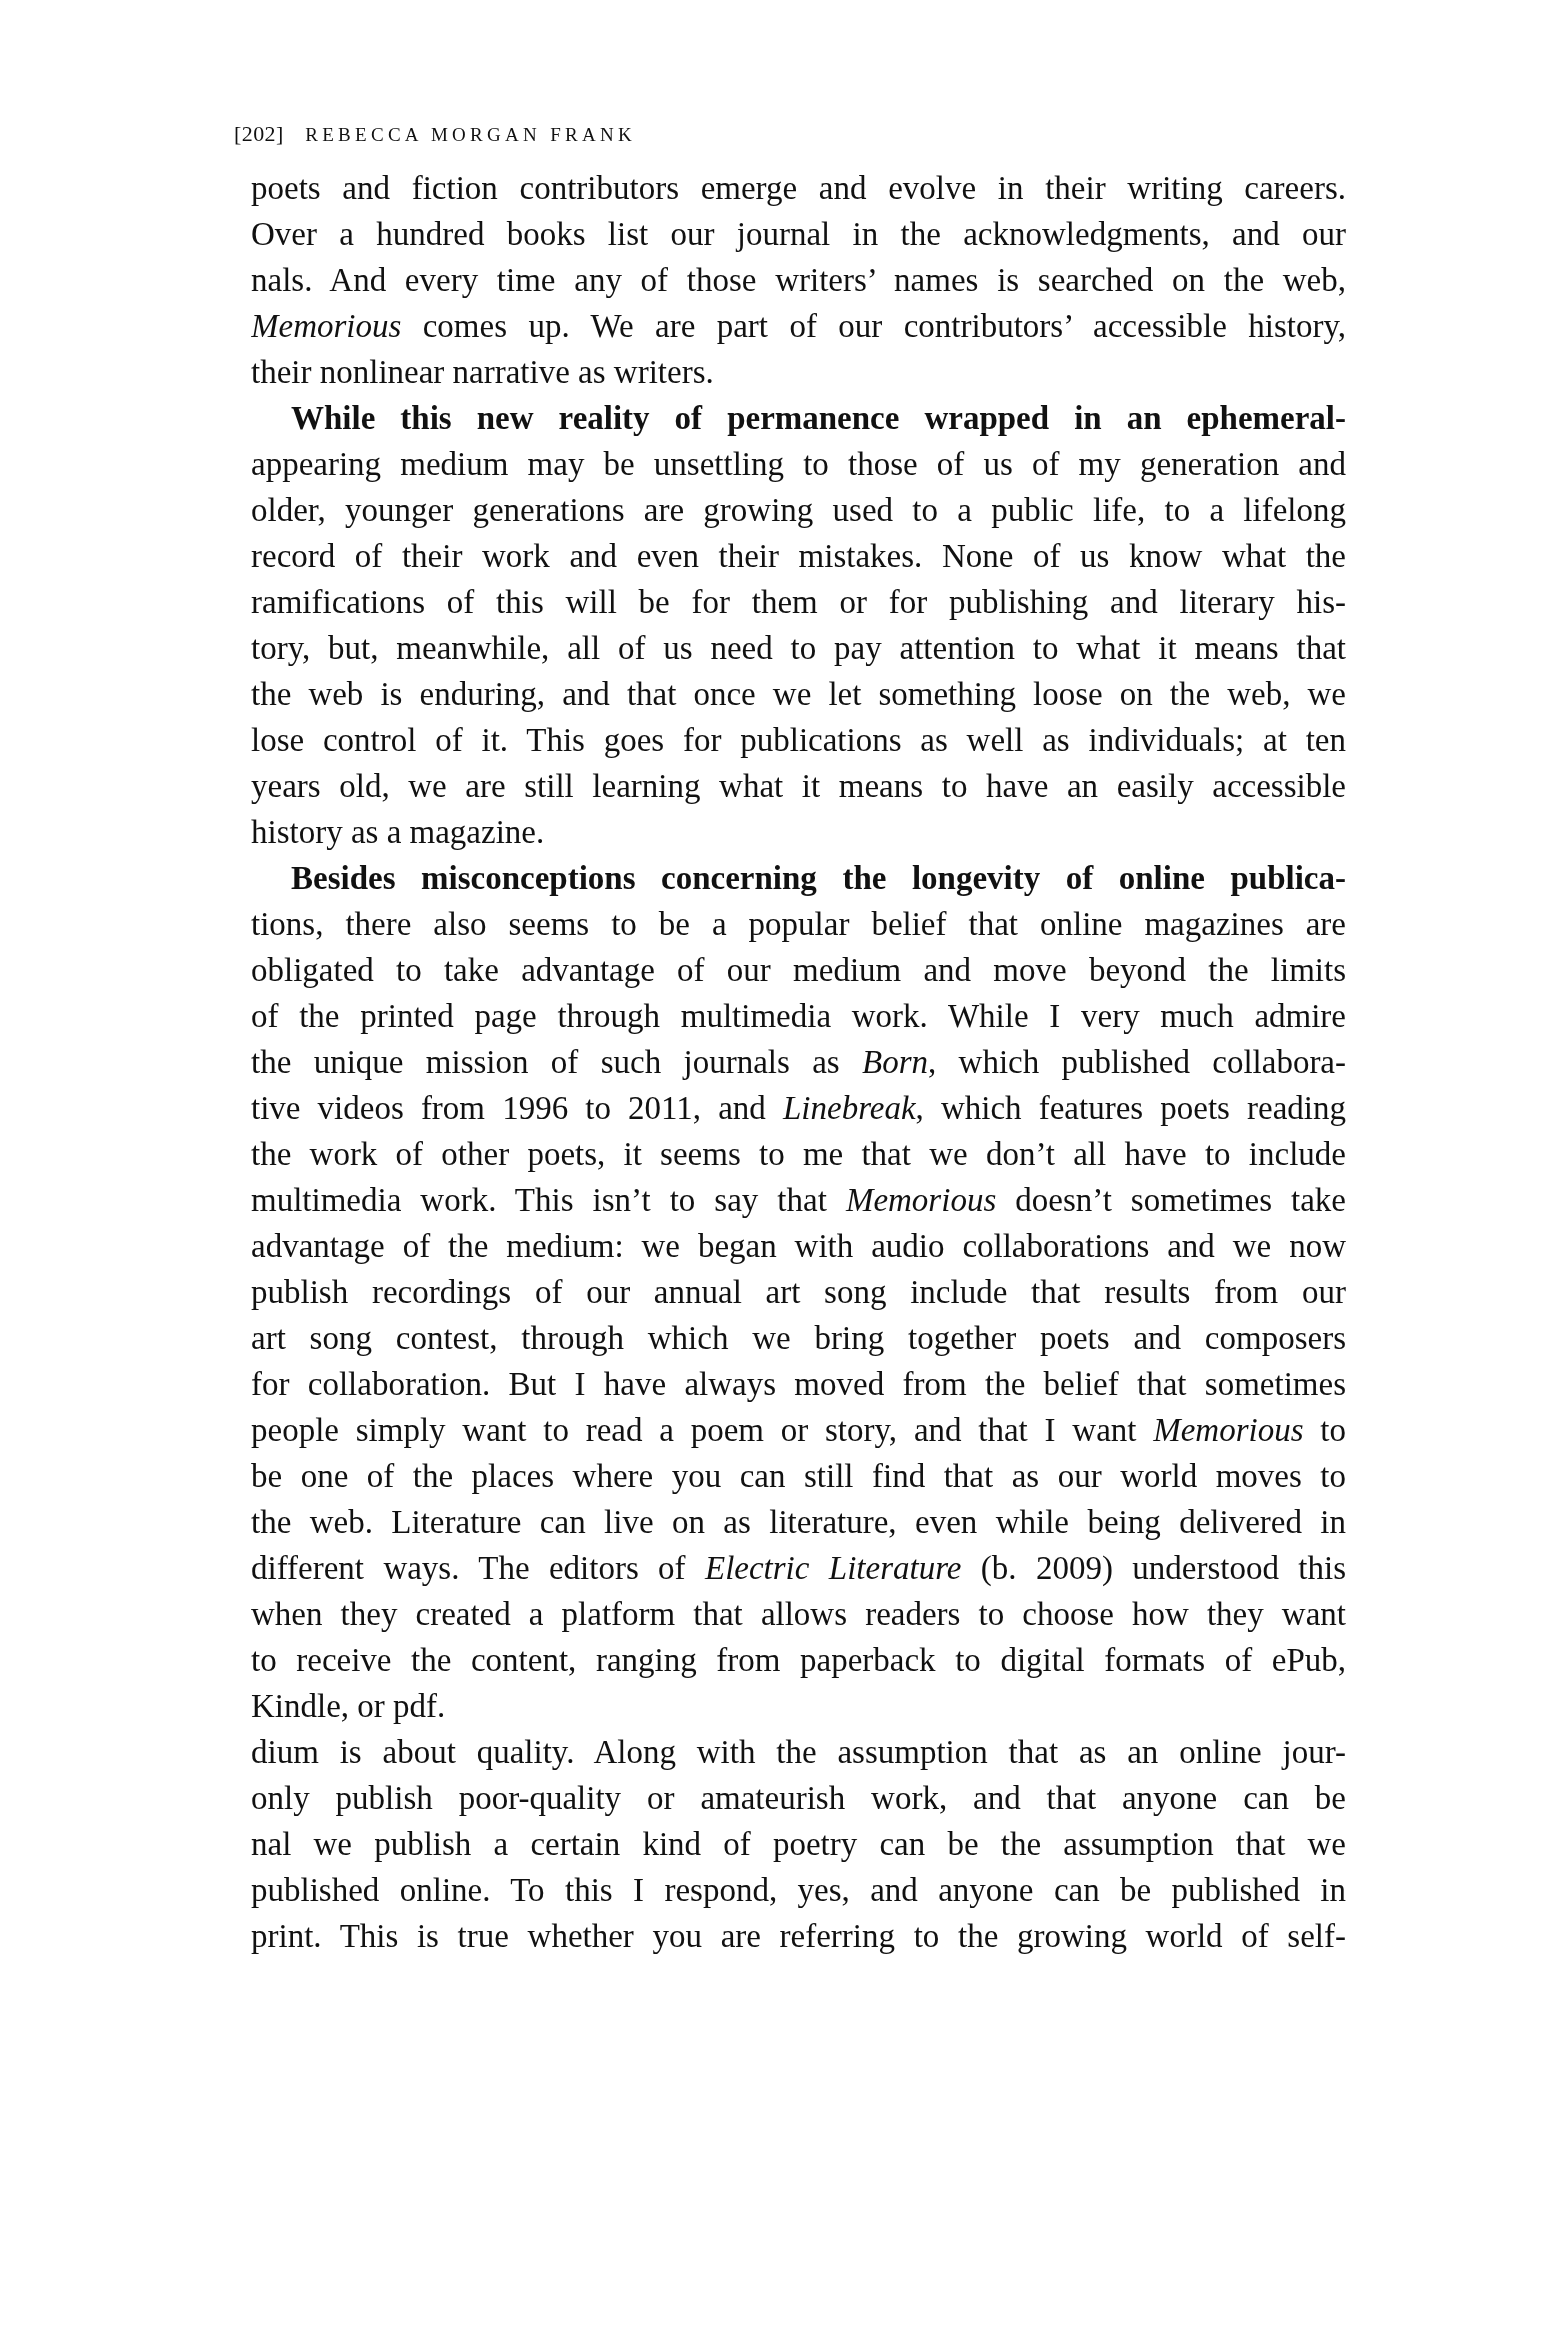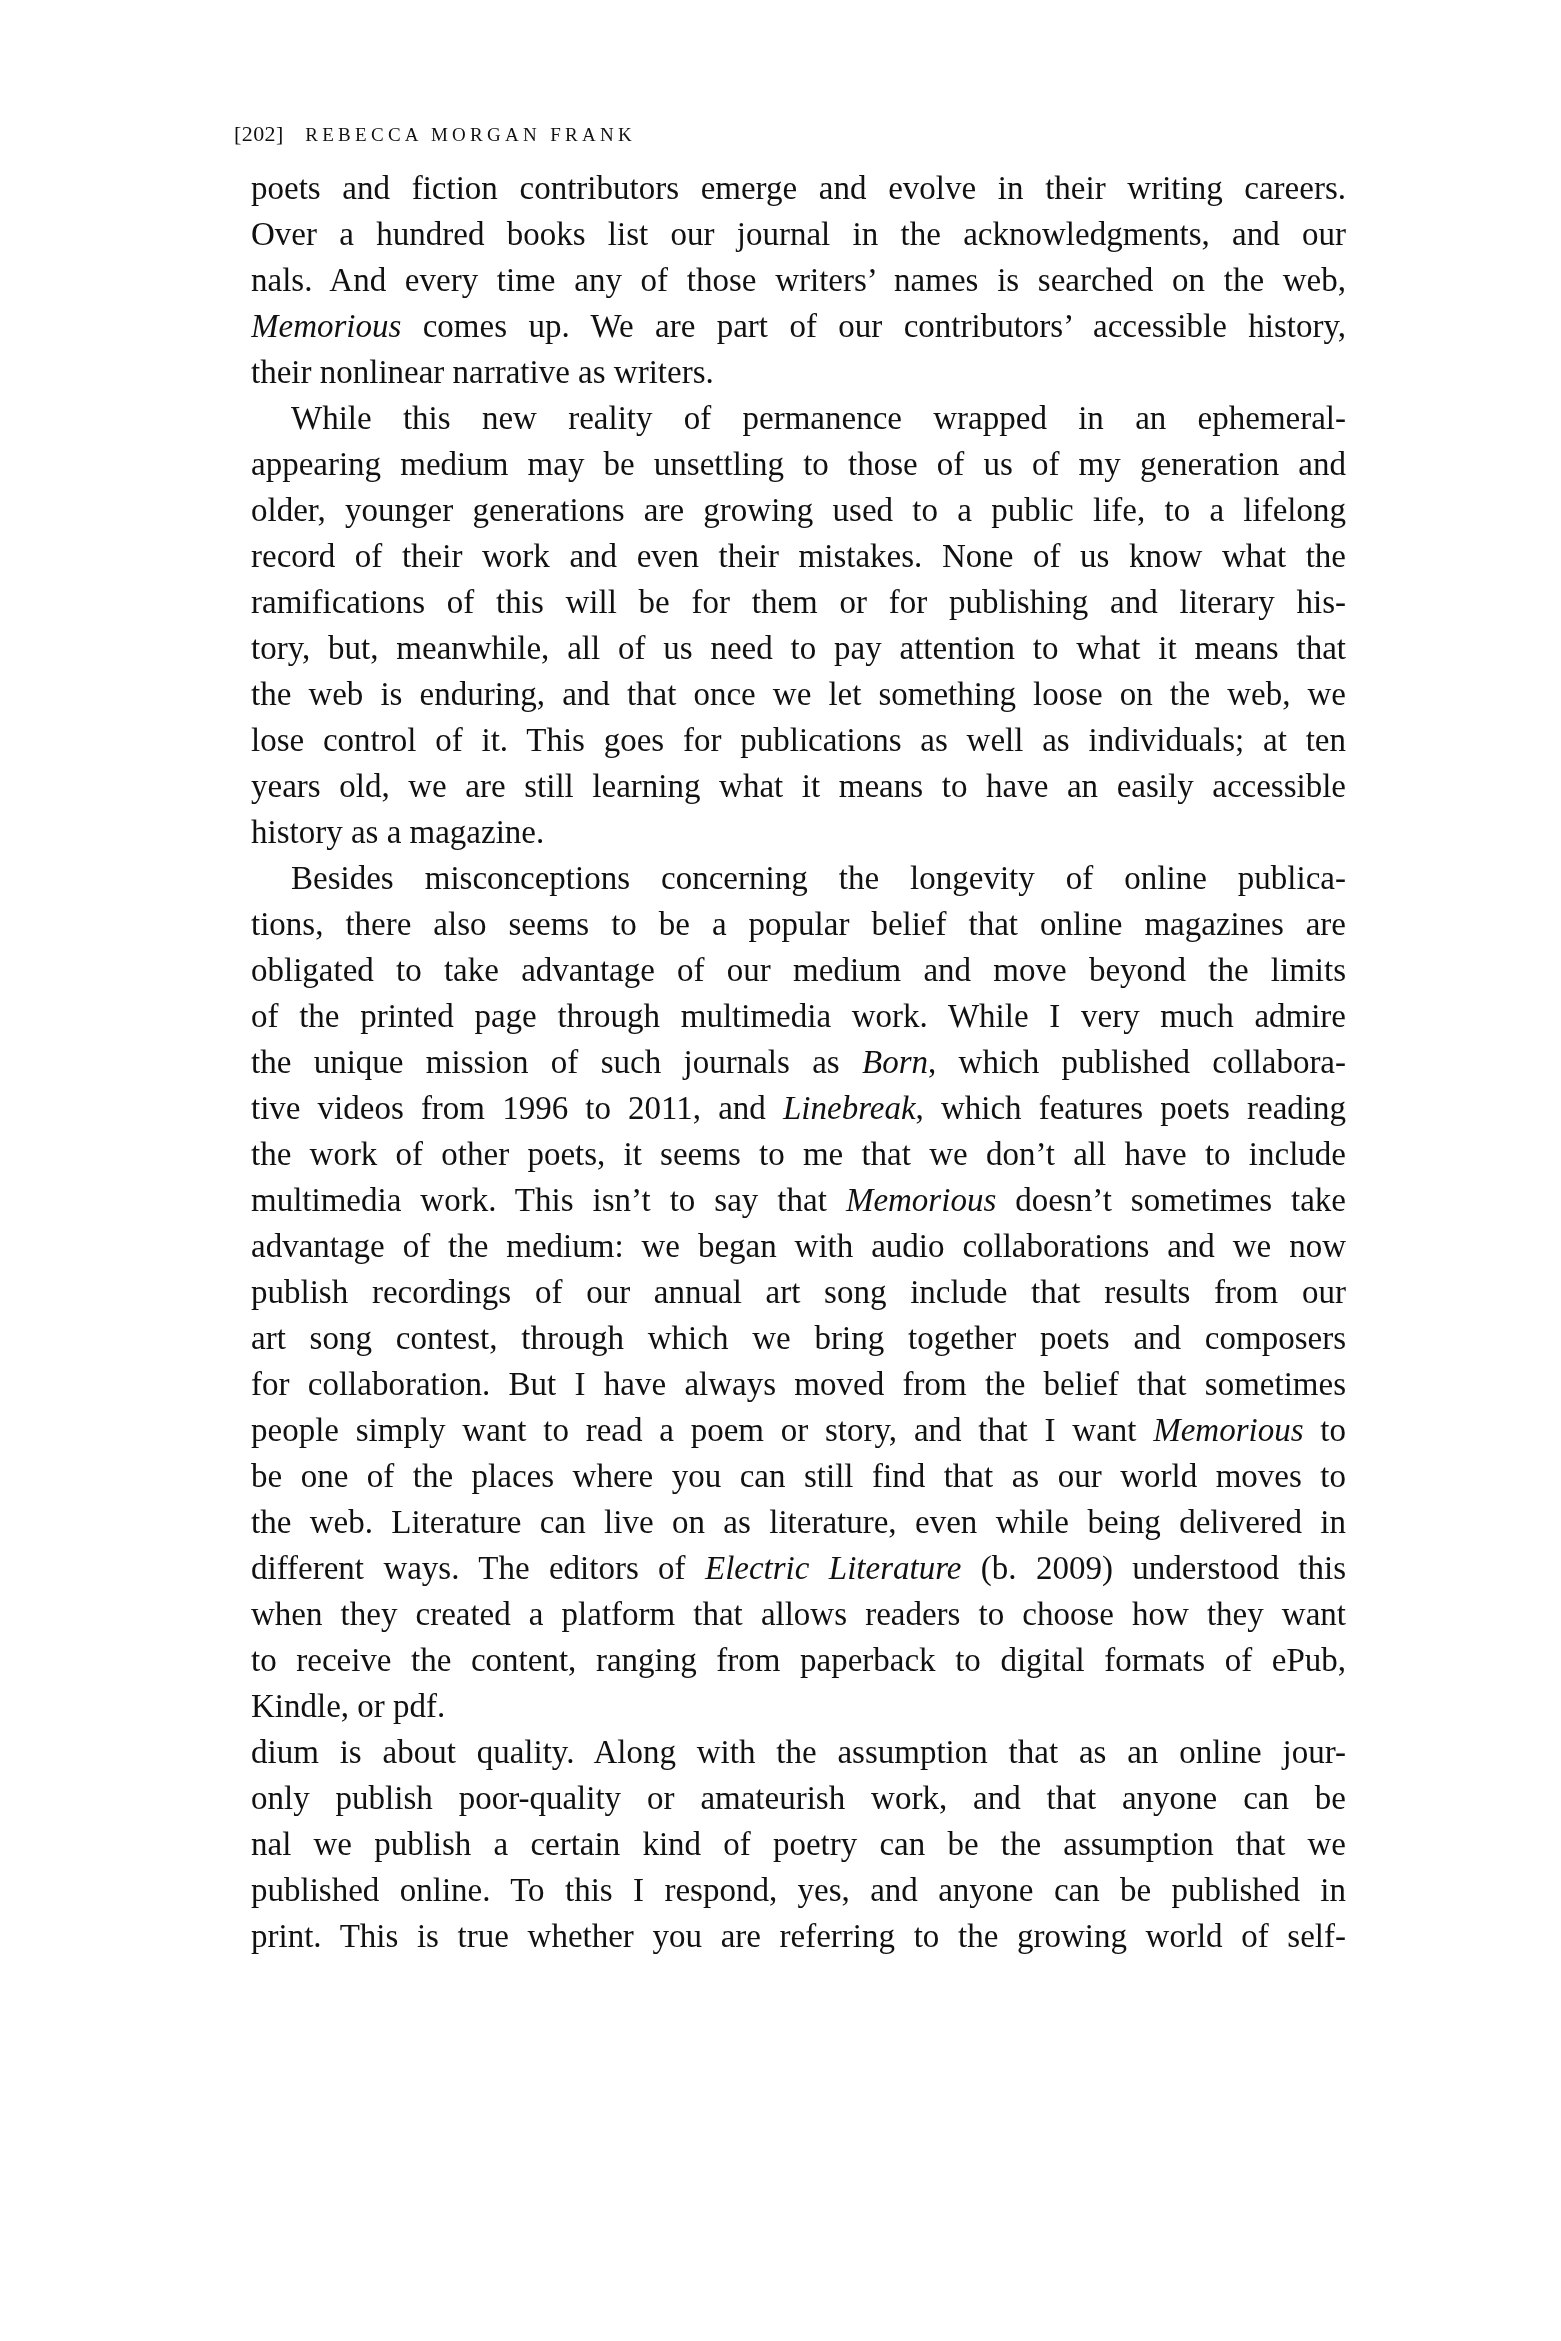--- a/index.html
+++ b/index.html
@@ -4,21 +4,21 @@
 <style>
   html, body { margin: 0; padding: 0; background: #ffffff; }
   body { width: 1561px; height: 2342px; position: relative; overflow: hidden; }
   .page { position: absolute; left: 234px; top: 0; width: 1095px; color: #111; font-family: "Liberation Serif", "DejaVu Serif", serif; }
   .running-head { position: absolute; top: 121px; left: 0; font-size: 22px; letter-spacing: 0.4px; white-space: nowrap; }
   .running-head .folio { margin-right: 15.6px; }
   .running-head .author { letter-spacing: 4.3px; font-size: 19px; text-transform: uppercase; }
   .body { position: absolute; top: 165px; left: 17px; width: 1095px; }
   .line { height: 46px; line-height: 46px; font-size: 33px; white-space: nowrap; text-align: justify; text-align-last: justify; overflow: hidden; }
   .line.last { text-align-last: left; }
-  .line.indent { padding-left: 40px; }
+  .line.indent { padding-left: 40px; font-weight: bold; }
   .line i { font-style: italic; }
 </style>
 </head>
 <body>
 
 <div class="page">
   <div class="running-head">
     <span class="folio">[202]</span>
     <span class="author">Rebecca Morgan Frank</span>
   </div>

